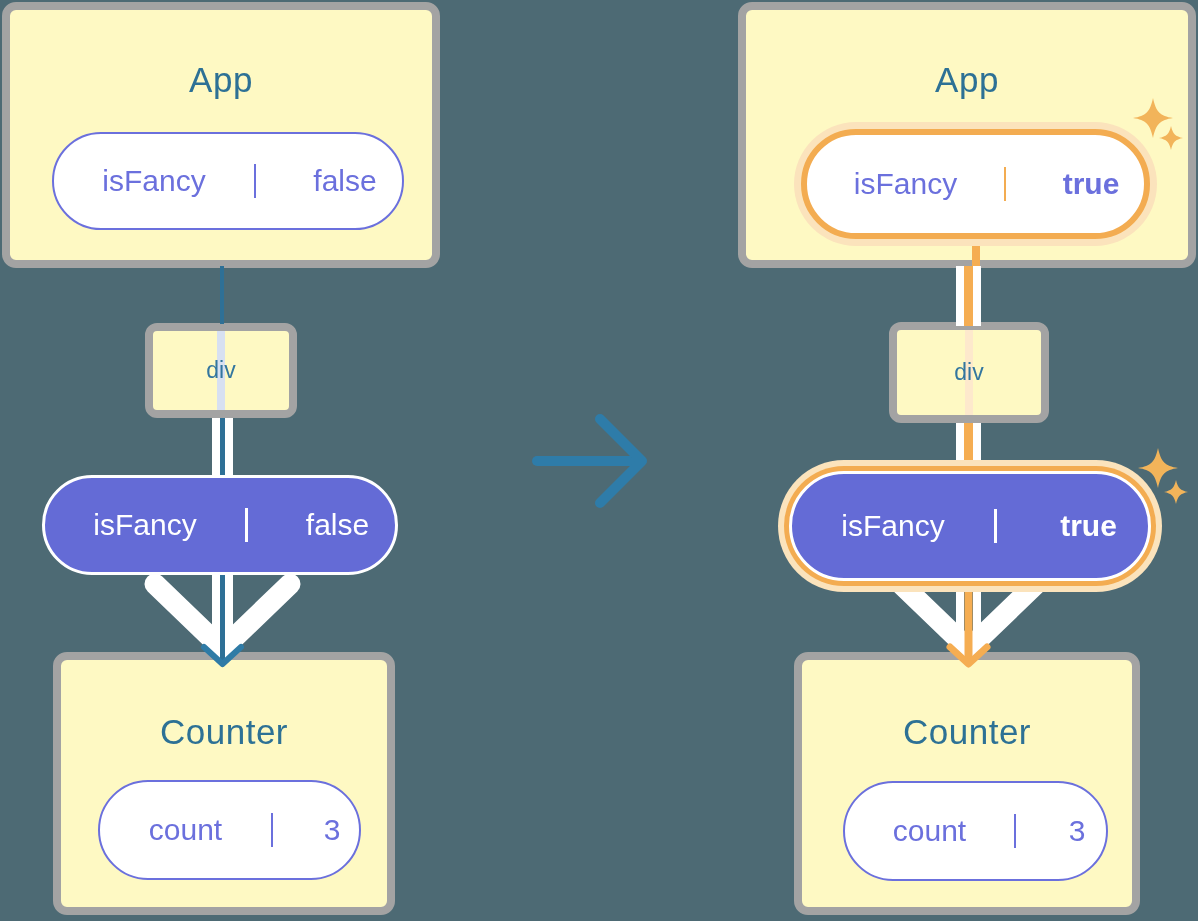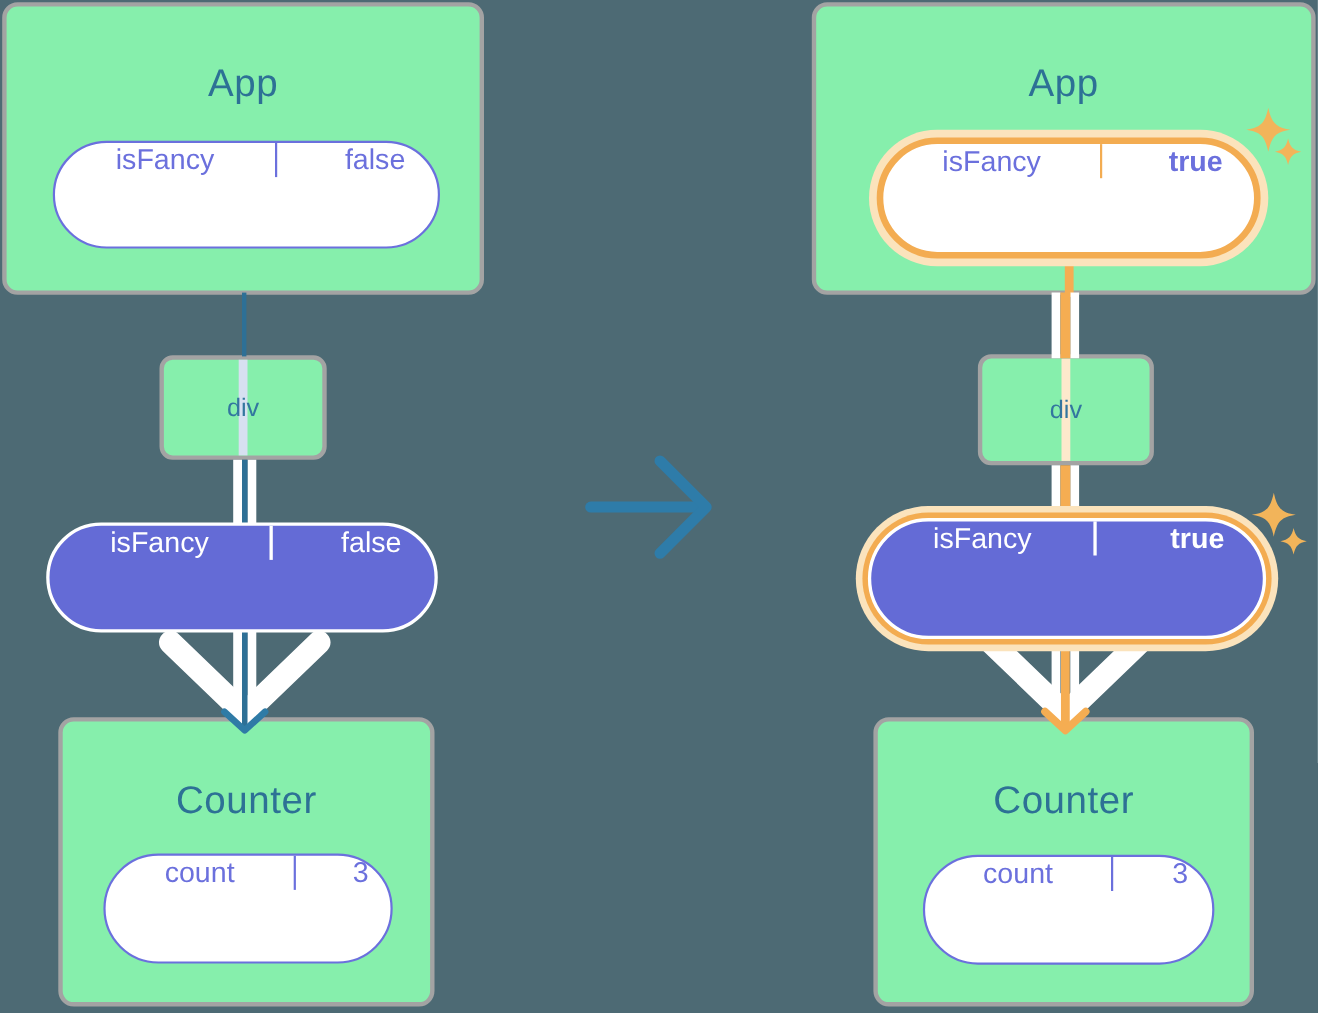--- a/index.html
+++ b/index.html
@@ -2,37 +2,37 @@
 <html><head>
 <meta charset="utf-8">
 <style>
   * { box-sizing: border-box; margin: 0; padding: 0; }
   html,body { width:1198px; height:921px; }
   body { font-family: "Liberation Sans", sans-serif; }
 
   .stage { position:relative; width:1198px; height:921px; background:#4D6A74; overflow:hidden; }
 
   
-  .card { position:absolute; background:#86efac; border:4px solid #a3a3a3; border-radius:14px; }
+  .card { position:absolute; background:#fef9c3; border:8px solid #a3a3a3; border-radius:14px; }
   .card-title { position:absolute; left:0; width:100%; text-align:center;
                 color:#2D7195; font-size:35px; letter-spacing:0.5px; }
 
   .app-left      { left:2px;   top:2px;   width:438px; height:266px; }
   .app-right     { left:738px; top:2px;   width:458px; height:266px; }
   .counter-left  { left:53px;  top:652px; width:342px; height:263px; }
   .counter-right { left:794px; top:652px; width:346px; height:263px; }
   .div-left      { left:145px; top:323px; width:152px; height:95px;  border-radius:12px; display:flex; align-items:center; justify-content:center; }
   .div-right     { left:889px; top:322px; width:160px; height:101px; border-radius:12px; display:flex; align-items:center; justify-content:center; }
   .div-label { color:#33769F; font-size:23px; position:relative; z-index:2; }
   .thru-line { position:absolute; top:0; bottom:0; left:50%; width:8px; margin-left:-4px; z-index:1; }
   .thru-blue   { background:#D7E0F1; }
   .thru-orange { background:#FDE9CC; }
 
   
-  .pill { position:absolute; display:flex; align-items:flex-start; border-radius:60px; font-size:26px;gap:32px; }
+  .pill { position:absolute; display:flex; align-items:center; border-radius:60px; font-size:30px;gap:32px; }
   .pill .k, .pill .v { display:flex; align-items:center; justify-content:center; }
 
   
   .pill-outline { border:2.5px solid #6B70DD; color:#6B70DD; background:#FFFFFF; }
   .pill-outline .k { border-right:2.5px solid #6B70DD; }
 
   .app-left .pill-outline { left:42px; top:122px; width:352px; height:98px; }
   .app-left .pill-outline .k { width:202px; }
   .app-left .pill-outline .v { flex:1; }
 

